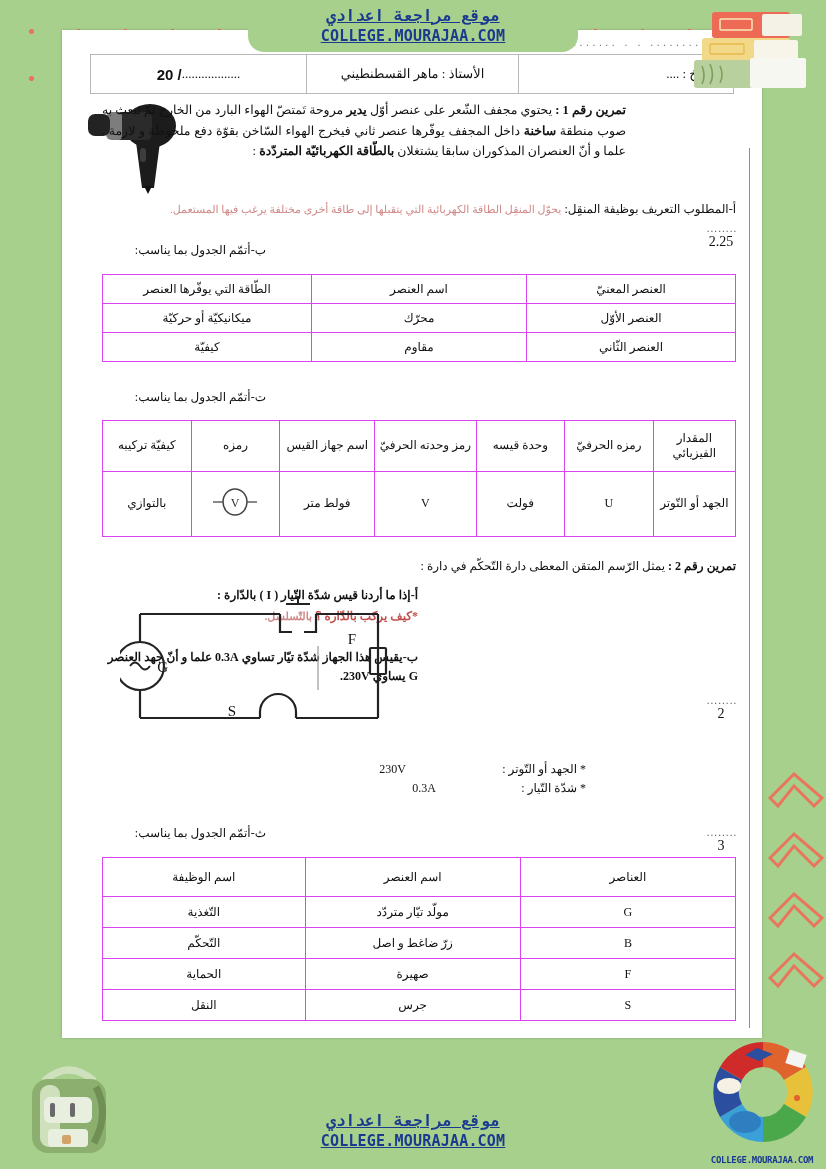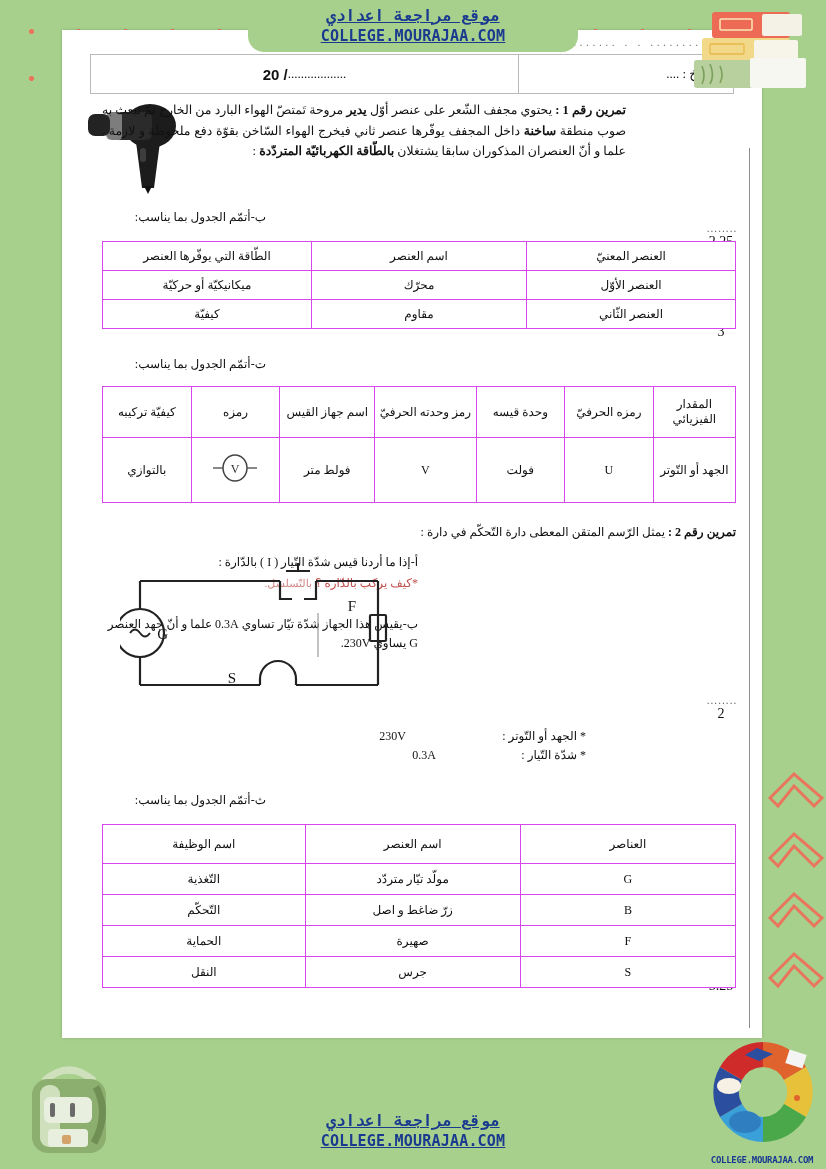--- a/index.html
+++ b/index.html
@@ -205,20 +205,21 @@
 </svg>
 <div class="wheel-cap">COLLEGE.MOURAJAA.COM</div>
 
 <div class="sheet">
   <div class="sheet-inner">
 
     <div class="hdr-squiggle">............ . . ......... .</div>
 
     <div class="hdr-table">
       <div class="hdr-cell hdr-date">التاريخ : ....</div>
+      <div class="hdr-cell hdr-teacher">الأستاذ : ماهر القسطنطيني</div>
       <div class="hdr-cell hdr-mark">
         <span>..................</span>
         <b>/ 20</b>
       </div>
     </div>
 
     <div class="score-rail"></div>
     <div class="score" style="top:196px">
       <span class="dash">........</span>
       <span>2.25</span>
@@ -266,20 +267,24 @@
           <span>مروحة تَمتصّ الهواء البارد من الخارج ثمّ تَبعث</span>
           <span>به صوب منطقة</span>
           <b>ساخنة</b>
           <span>داخل المجفف يوفّرها عنصر ثاني فيخرج الهواء السّاخن بقوّة دفع ملحوظة و لازمة .</span>
           <span>علما و أنّ العنصران المذكوران سابقا يشتغلان</span>
           <b>بالطّاقة الكهربائيّة المتردّدة</b>
           <span>:</span>
         </p>
       </div>
 
+      <p class="sub" style="margin-top:14px;">
+        <span>أ-المطلوب التعريف بوظيفة المنقِل:</span>
+        <span class="red-ink">يحوّل المنقِل الطاقة الكهربائية التي يتقبلها إلى طاقة أخرى مختلفة يرغب فيها المستعمل.</span>
+      </p>
 
       <p class="sub" style="margin-top:22px;margin-right:470px;">ب-أتمّم الجدول بما يناسب:</p>
 
       <div style="margin-top:14px;">
         <table class="grid t1">
           <thead>
             <tr>
               <th style="width:33%">العنصر المعنيّ</th>
               <th style="width:34%">اسم العنصر</th>
               <th style="width:33%">الطّاقة التي يوفّرها العنصر</th>
@@ -368,21 +373,21 @@
           </g>
           <g font-family="Liberation Serif, serif" font-size="15" fill="#111">
             <text x="48" y="86">G</text>
             <text x="236" y="58">F</text>
             <text x="116" y="130">S</text>
           </g>
 
           <path d="M198 60 L198 104" stroke="#999" stroke-width="1.2" fill="none"></path>
         </svg>
 
-        <div style="margin-right:318px;">
+        <div style="margin-right:318px;font-weight:bold;">
           <p class="sub">أ-إذا ما أردنا قيس شدّة التّيار ( I ) بالدّارة :</p>
           <p class="sub" style="margin-top:2px;">
             <span class="red">*كيف يركب بالدّارة ؟</span>
             <span class="red-ink">بالتّسلسل.</span>
           </p>
           <p class="sub" style="margin-top:22px;">ب-يقيس هذا الجهاز شدّة تيّار تساوي 0.3A علما و أنّ جهد العنصر G يساوي 230V.</p>
         </div>
       </div>
 
       <div style="margin-right:150px;margin-top:4px;">

